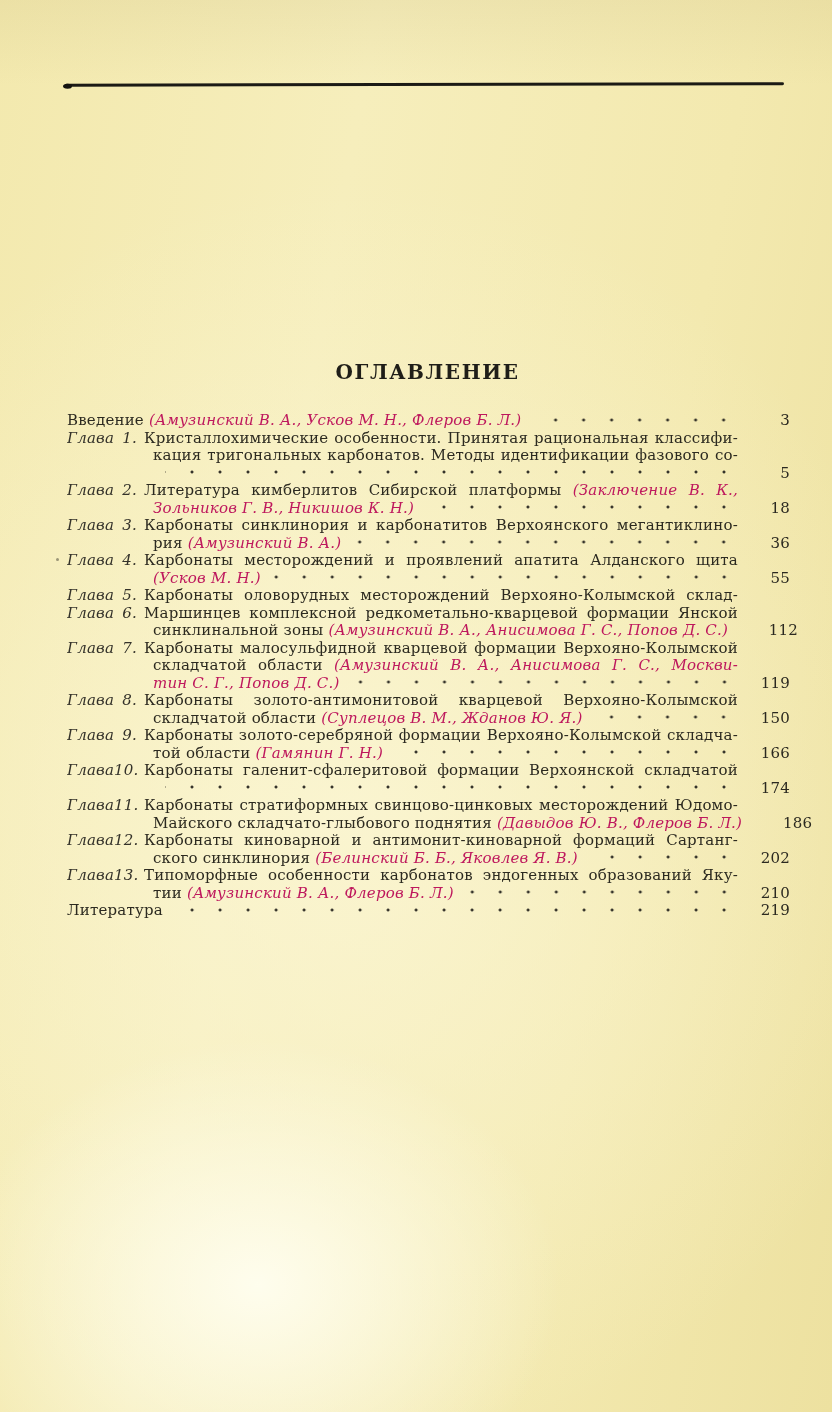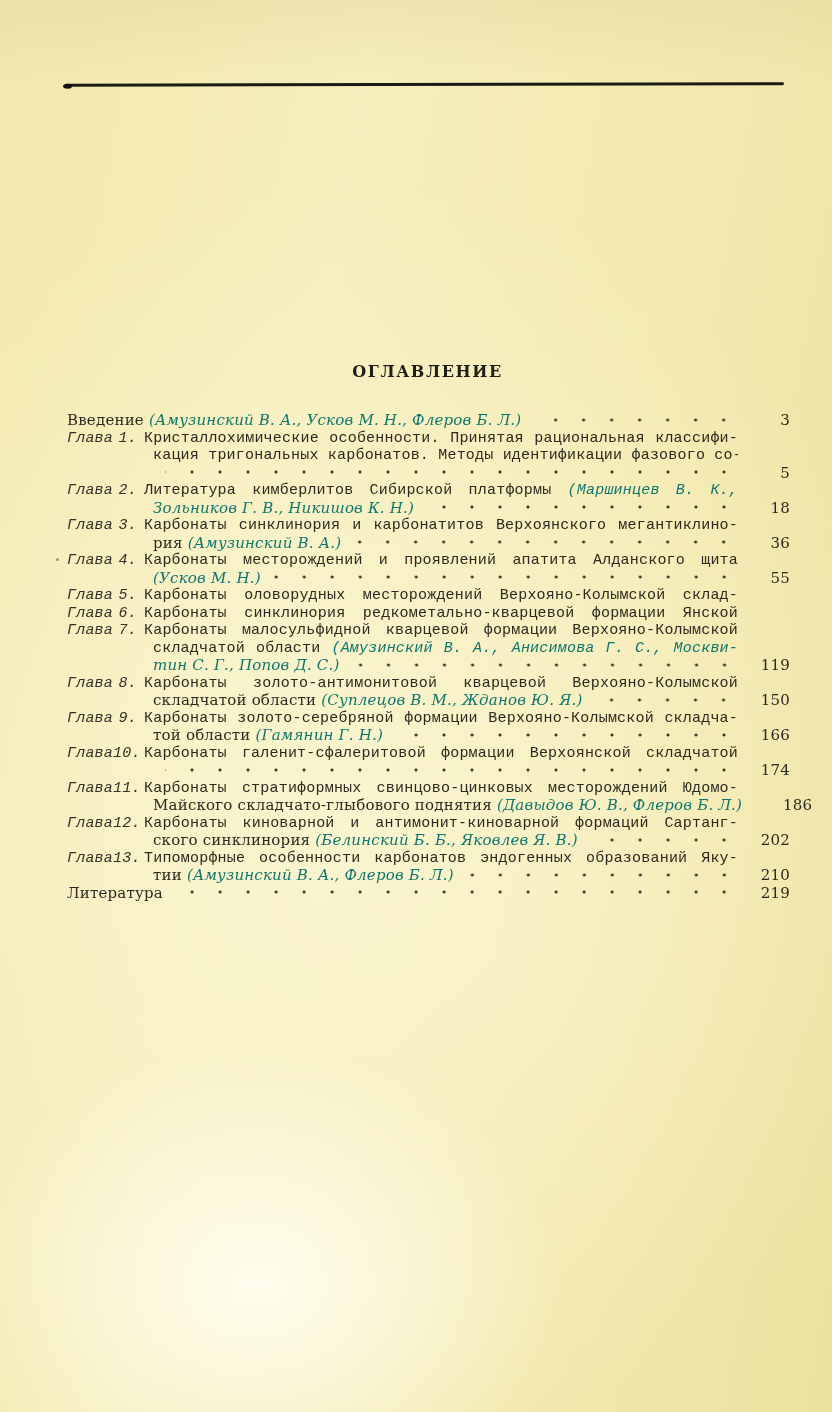--- a/index.html
+++ b/index.html
@@ -33,21 +33,21 @@
     width: 9px; height: 5px;
     background: #14130f;
     border-radius: 50%;
   }
 
   .page-title {
     position: absolute;
     left: 65px; top: 362px;
     width: 725px;
     text-align: center;
-    font-size: 16px;
+    font-size: 20px;
     line-height: 20px;
     font-weight: bold;
     letter-spacing: 1.6px;
     color: #1f1e18;
   }
 
   .toc {
     position: absolute;
     left: 67px; top: 412px;
     width: 723px;
@@ -61,21 +61,20 @@
     white-space: normal;
   }
 
   
   .toc-line.justify {
     text-align: justify;
     text-align-last: justify;
     text-justify: inter-word;
     margin-right: 52px;           
     overflow: hidden;
-    font-family: Liberation Mono, monospace;
   }
 
   
   .toc-line.lastline {
     display: flex;
     align-items: baseline;
   }
   .toc-line.cont { margin-left: 86px; }  
 
   .line-text { white-space: nowrap; }
@@ -83,21 +82,21 @@
   .chrow {
     display: inline-flex;
     justify-content: space-between;
     width: 70px;
     margin-right: 7px;
     vertical-align: baseline;
     font-style: italic;
     color: #34322a;
   }
 
-  .it { font-style: italic; color: #0f766e; }
+  .it { font-style: italic; color: #be185d; }
 
   .leader {
     flex: 1 1 auto;
     min-width: 6px;
     align-self: stretch;
     margin-left: 12px;
     margin-right: 8px;
     background-image: radial-gradient(circle, #35332a 1.2px, rgba(53,51,42,0) 1.8px);
     background-size: 28px 14px;
     background-repeat: repeat-x;
@@ -139,21 +138,21 @@
         <span>1.</span>
       </span><span class="line-text"><span>Кристаллохимические особенности. Принятая рациональная классифи-</span></span></div>
     <div class="toc-line justify cont"><span class="line-text"><span>кация тригональных карбонатов. Методы идентификации фазового со-</span></span></div>
     <div class="toc-line lastline cont">
       <span class="leader"></span>
       <span class="page-num">5</span>
     </div>
     <div class="toc-line justify"><span class="chrow">
         <span>Глава</span>
         <span>2.</span>
-      </span><span class="line-text"><span>Литература кимберлитов Сибирской платформы </span><span class="it">(Маршинцев В. К.,</span></span></div>
+      </span><span class="line-text"><span>Литература кимберлитов Сибирской платформы </span><span class="it">(Заключение В. К.,</span></span></div>
     <div class="toc-line lastline cont">
       <span class="line-text"><span class="it">Зольников Г. В., Никишов К. Н.)</span></span>
       <span class="leader"></span>
       <span class="page-num">18</span>
     </div>
     <div class="toc-line justify"><span class="chrow">
         <span>Глава</span>
         <span>3.</span>
       </span><span class="line-text"><span>Карбонаты синклинория и карбонатитов Верхоянского мегантиклино-</span></span></div>
     <div class="toc-line lastline cont">
@@ -170,21 +169,26 @@
       <span class="leader"></span>
       <span class="page-num">55</span>
     </div>
     <div class="toc-line justify"><span class="chrow">
         <span>Глава</span>
         <span>5.</span>
       </span><span class="line-text"><span>Карбонаты оловорудных месторождений Верхояно-Колымской склад-</span></span></div>
     <div class="toc-line justify"><span class="chrow">
         <span>Глава</span>
         <span>6.</span>
-      </span><span class="line-text"><span>Карбонаты синклинория редкометально-кварцевой формации Янской</span></span></div>
+      </span><span class="line-text"><span>Маршинцев комплексной редкометально-кварцевой формации Янской</span></span></div>
+    <div class="toc-line lastline cont">
+      <span class="line-text"><span>синклинальной зоны </span><span class="it">(Амузинский В. А., Анисимова Г. С., Попов Д. С.)</span></span>
+      <span class="leader"></span>
+      <span class="page-num">112</span>
+    </div>
     <div class="toc-line justify"><span class="chrow">
         <span>Глава</span>
         <span>7.</span>
       </span><span class="line-text"><span>Карбонаты малосульфидной кварцевой формации Верхояно-Колымской</span></span></div>
     <div class="toc-line justify cont"><span class="line-text"><span>складчатой области </span><span class="it">(Амузинский В. А., Анисимова Г. С., Москви-</span></span></div>
     <div class="toc-line lastline cont">
       <span class="line-text"><span class="it">тин С. Г., Попов Д. С.)</span></span>
       <span class="leader"></span>
       <span class="page-num">119</span>
     </div>

